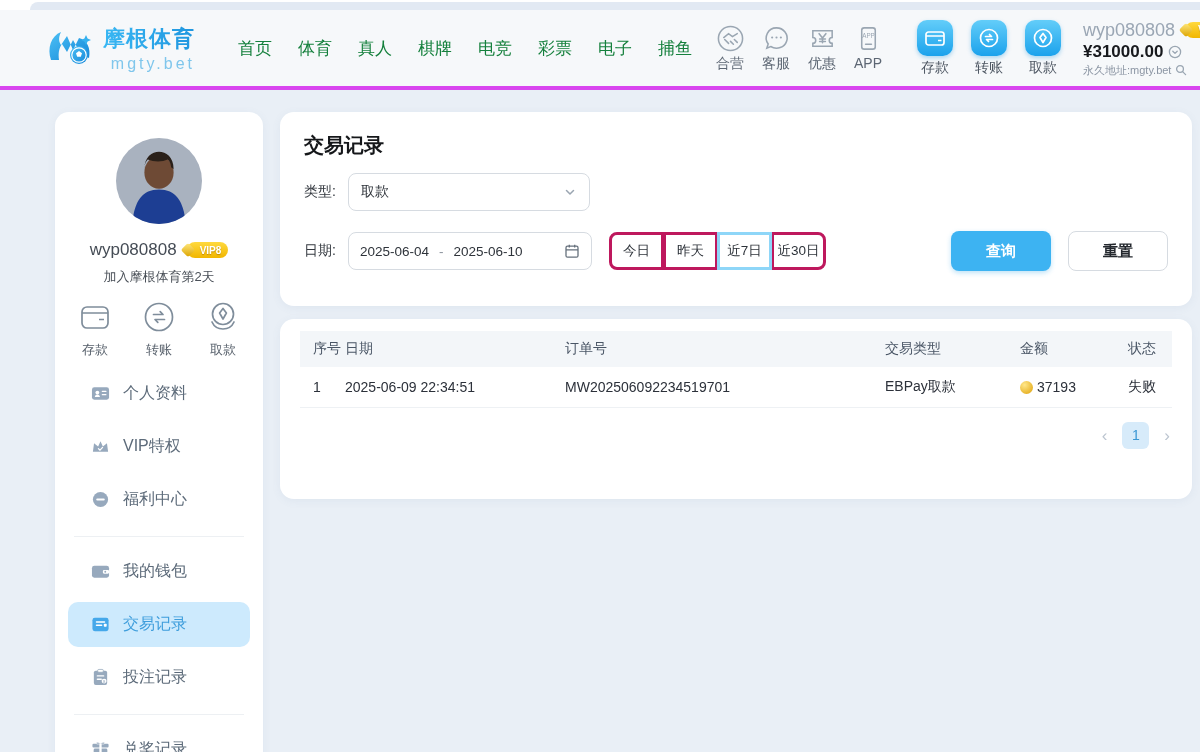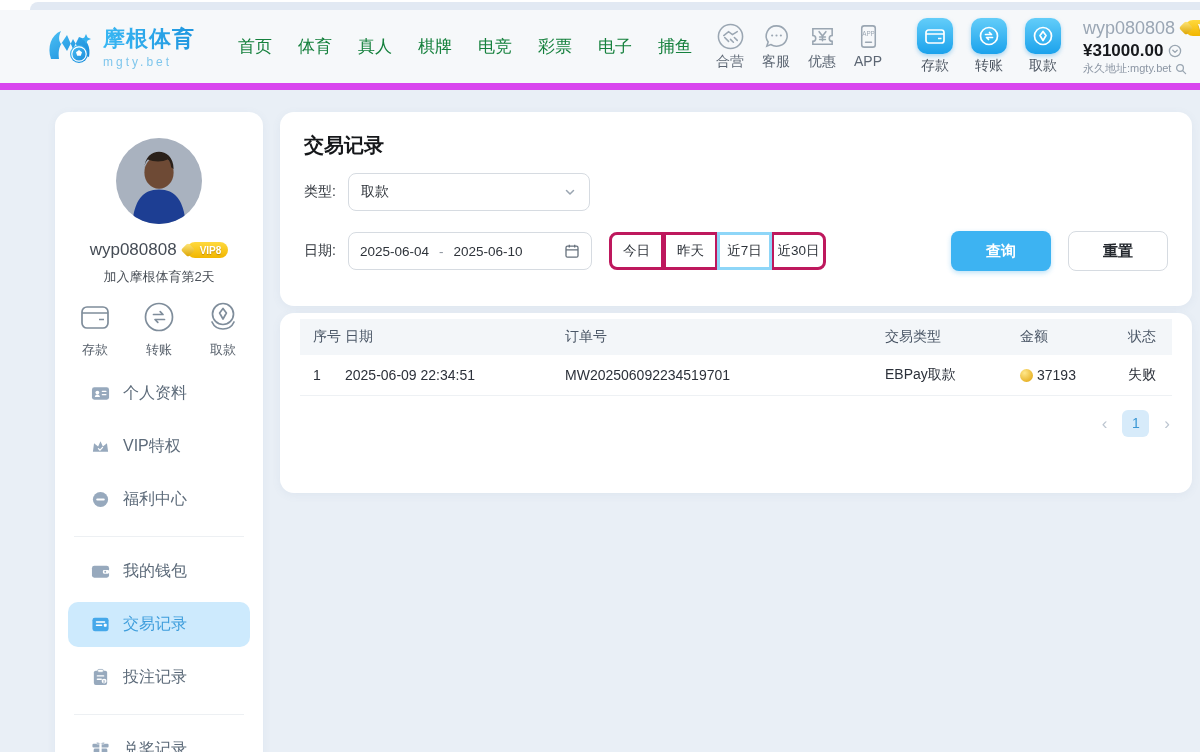--- a/index.html
+++ b/index.html
@@ -6,29 +6,29 @@
   html,body { width:1200px; height:752px; overflow:hidden;
     font-family:"Liberation Sans", sans-serif; background:#e9eff6; }
 
   
   .top-strip { position:absolute; left:0; top:0; width:1200px; height:10px; background:#ffffff; }
   .top-strip .bar { position:absolute; left:30px; top:2px; width:1170px; height:8px;
     background:#e2e9f3; border-top-left-radius:10px; }
 
   
   .header { position:absolute; left:0; top:10px; width:1200px; height:80px;
-    background:#f6f8fa; border-bottom:7px solid #d946ef;
+    background:#f6f8fa; border-bottom:4px solid #d946ef;
     display:flex; align-items:center; padding-left:45px; }
   .logo { display:flex; align-items:center; width:168px; flex:none; cursor:pointer; }
   .logo-mark { width:52px; height:52px; flex:none; }
   .logo-text { margin-left:6px; }
   .logo-name { font-size:22px; font-weight:bold; letter-spacing:1px;
     background:linear-gradient(90deg,#39b7f3,#1f96df);
     -webkit-background-clip:text; background-clip:text; color:transparent; }
-  .logo-domain { font-size:12px; color:#7fc6ec; letter-spacing:3px; margin-top:1px; }
+  .logo-domain { font-size:16px; color:#7fc6ec; letter-spacing:3px; margin-top:1px;text-align:right; }
 
   .nav { display:flex; margin-left:12px; }
   .nav-item { font-size:17px; color:#15803d; padding:8px 13px; cursor:pointer; white-space:nowrap; }
 
   .tools { display:flex; margin-left:auto; }
   .tool { width:42px; display:flex; flex-direction:column; align-items:center; cursor:pointer; margin-left:4px; }
   .tool svg { width:29px; height:29px; }
   .tool .t-label { font-size:14px; color:#5c6673; margin-top:2px; white-space:nowrap; }
 
   .btools { display:flex; margin-left:16px; }
@@ -105,21 +105,21 @@
   .seg:first-child { border-radius:8px 0 0 8px; margin-left:0; }
   .seg:last-child { border-radius:0 8px 8px 0; }
   .seg.active { border-color:#8ed6f8; position:relative; z-index:1;text-align:center; }
 
   .btn { height:40px; width:100px; border-radius:8px; font-size:15px; font-weight:bold;
     display:flex; align-items:center; justify-content:center; cursor:pointer; }
   .btn-primary { background:#3db3f2; color:#ffffff; margin-left:auto; box-shadow:0 2px 5px rgba(40,160,230,.3); }
   .btn-plain { background:#ffffff; color:#24282e; border:1px solid #d6dbe1; margin-left:17px; }
 
   
-  .table-card { height:180px; margin-top:7px; padding:6px 20px 0; }
+  .table-card { height:180px; margin-top:13px; padding:12px 20px 0; }
   table { width:100%; border-collapse:collapse; table-layout:fixed; }
   col.c1{width:45px} col.c2{width:220px} col.c3{width:320px} col.c4{width:135px} col.c5{width:108px}
   thead tr { background:#f3f6f9; height:36px; }
   th { font-size:14px; color:#4a5666; font-weight:normal; text-align:left; }
   th:first-child, td:first-child { padding-left:13px; }
   tbody tr { height:40px; border-bottom:1px solid #eef1f4; }
   td { font-size:14px; color:#2c313a; }
   .coin { display:inline-block; width:13px; height:13px; border-radius:50%; vertical-align:-2px; margin-right:4px;
     background:radial-gradient(circle at 35% 30%, #ffe78a, #e9b62e 70%, #cf9a18); }
 

